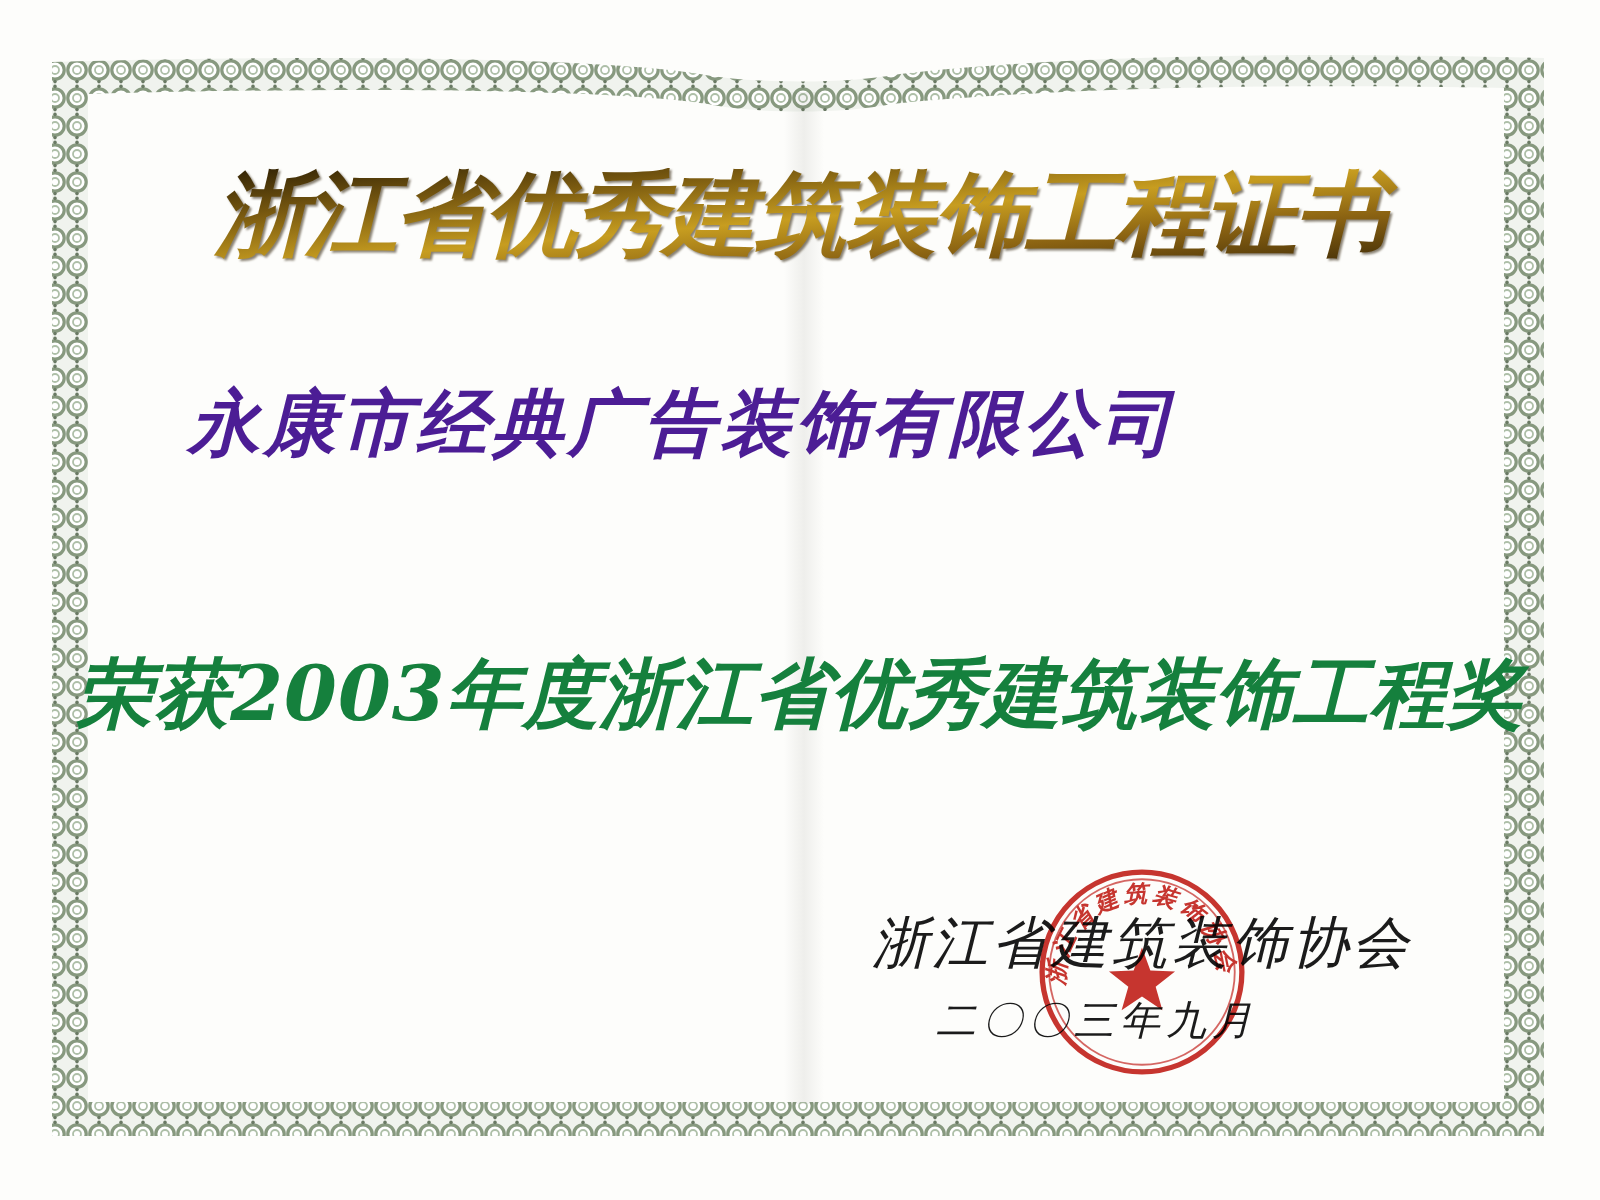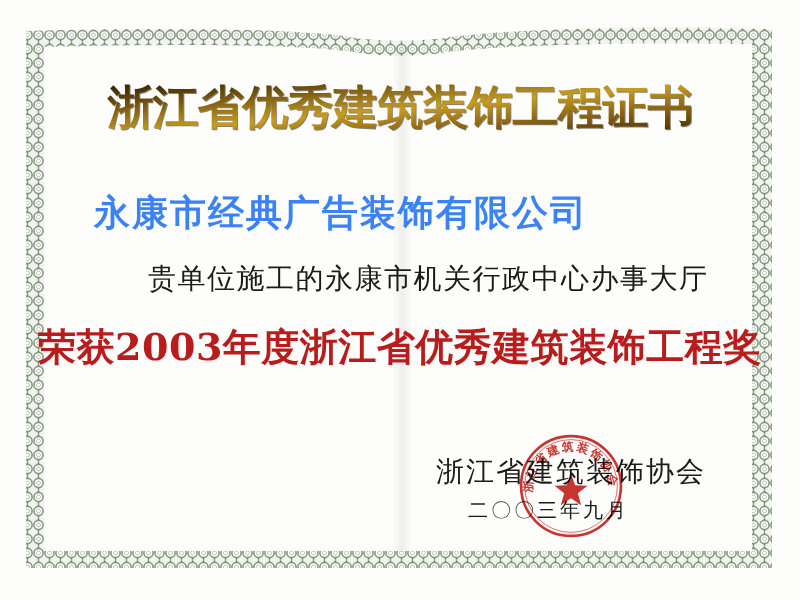--- a/index.html
+++ b/index.html
@@ -3,20 +3,21 @@
 <meta charset="utf-8">
 <style>
   html, body { margin: 0; padding: 0; background: #ffffff; }
   .photo {
     position: relative;
     width: 800px;
     height: 600px;
     background: #fdfdfb;
     overflow: hidden;
     font-family: "DejaVu Serif", "Liberation Serif", serif;
+    font-style: italic;
   }
   .frame-svg {
     position: absolute;
     left: 0; top: 0;
     width: 800px; height: 600px;
   }
   .crease {
     position: absolute;
     left: 392px; top: 46px;
     width: 20px; height: 506px;
@@ -37,34 +38,34 @@
       -webkit-background-clip: text;
       background-clip: text;
       color: transparent;
       filter: drop-shadow(1px 1px 0.5px rgba(40,25,0,0.55));
     }
   }
   .company {
     top: 194px; left: 94px;
     font-size: 36px; font-weight: bold;
     letter-spacing: 2px;
-    color: #3b82f6;
+    color: #4c1d95;
   }
   .body-line {
     top: 265px; left: 148px;
     font-size: 28px; font-weight: 400;
     letter-spacing: 1.5px;
     color: #1b1b1b;
   }
   .award-line {
     top: 328px; left: 0; width: 100%;
     text-align: center;
     font-size: 38px; font-weight: bold;
     letter-spacing: 0.5px;
-    color: #b91c1c;
+    color: #15803d;
   }
   .issuer {
     top: 458px; left: 436px;
     font-size: 28px; font-weight: 400;
     letter-spacing: 2px;
     color: #1b1b1b;
   }
   .issue-date {
     top: 500px; left: 468px;
     font-size: 20px; font-weight: 400;
@@ -103,21 +104,20 @@
     <path fill="url(#chain)" fill-rule="evenodd" d="M26,31 C170,27 300,29 350,37 C376,42 424,42 450,37 C540,27 660,26 772,29 L772,568 L26,568 Z
          M44,47 C190,43 308,45 354,52 C378,57 422,57 446,52 C535,43 655,42 752,44 L752,551 L44,551 Z"></path>
   </svg>
 
   <div class="crease"></div>
 
   <div class="txt title">浙江省优秀建筑装饰工程证书</div>
 
   <div class="txt company">永康市经典广告装饰有限公司</div>
 
-  <div class="txt body-line">贵单位施工的永康市机关行政中心办事大厅</div>
 
   <div class="txt award-line">荣获2003年度浙江省优秀建筑装饰工程奖</div>
 
   <div class="txt issuer">浙江省建筑装饰协会</div>
 
   <div class="txt issue-date">二〇〇三年九月</div>
 
   <svg class="seal" viewBox="0 0 104 104">
     <defs>
       <path id="sealArc" d="M 15,64 A 38,38 0 1 1 89,64" fill="none"></path>

